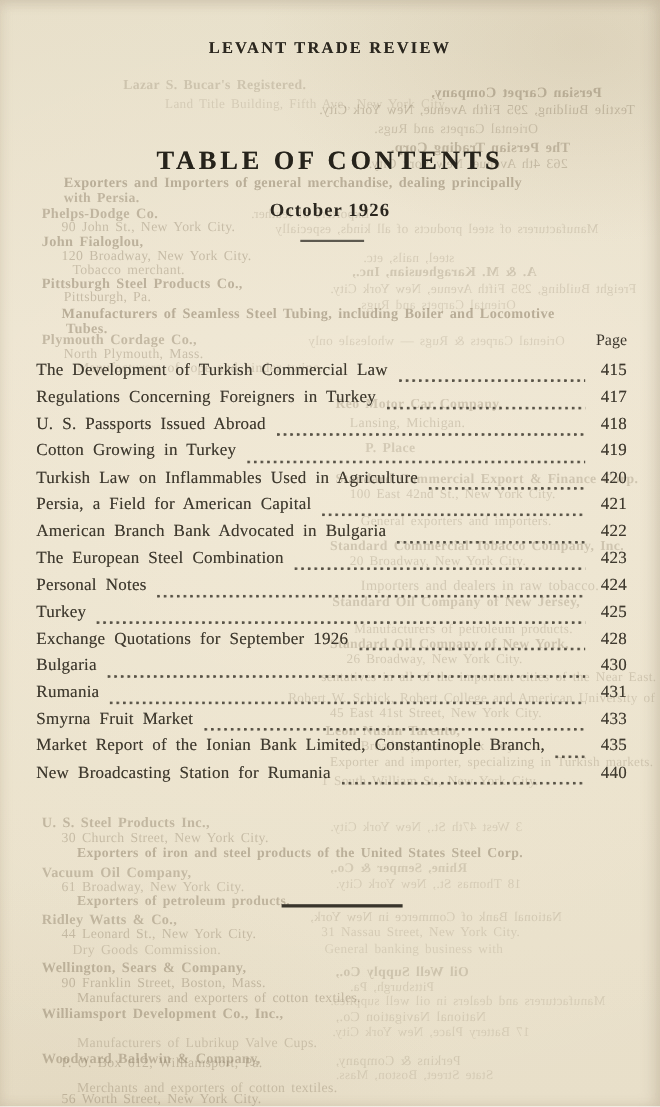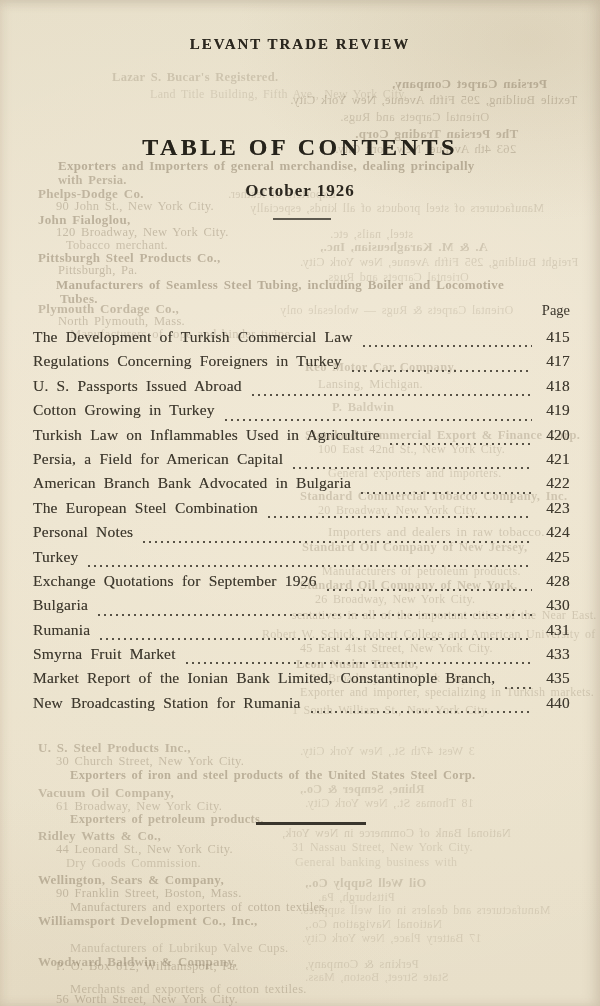--- a/index.html
+++ b/index.html
@@ -71,21 +71,21 @@
       <span class="ghost-line" style="top: 263px; left: 58px; font-size: 12.5px; opacity: 0.36;">Pittsburgh, Pa.</span>
       <span class="ghost-line gm" style="top: 270px; left: 325px; font-size: 12px; opacity: 0.2;">Oriental Carpets and Rugs.</span>
       <span class="ghost-line gb" style="top: 277px; left: 56px; font-size: 13px; opacity: 0.48;">Manufacturers of Seamless Steel Tubing, including Boiler and Locomotive</span>
       <span class="ghost-line gb" style="top: 291px; left: 60px; font-size: 13px; opacity: 0.42;">Tubes.</span>
       <span class="ghost-line gb" style="top: 301px; left: 38px; font-size: 13px; opacity: 0.38;">Plymouth Cordage Co.,</span>
       <span class="ghost-line gm" style="top: 303px; left: 280px; font-size: 12px; opacity: 0.2;">Oriental Carpets &amp; Rugs — wholesale only</span>
       <span class="ghost-line" style="top: 314px; left: 58px; font-size: 12.5px; opacity: 0.34;">North Plymouth, Mass.</span>
       <span class="ghost-line" style="top: 327px; left: 70px; font-size: 12.5px; opacity: 0.28;">Manufacturers of rope and binder twine.</span>
       <span class="ghost-line gb" style="top: 360px; left: 305px; font-size: 12.5px; opacity: 0.28;">Reo Motor Car Company,</span>
       <span class="ghost-line" style="top: 377px; left: 318px; font-size: 12.5px; opacity: 0.26;">Lansing, Michigan.</span>
-      <span class="ghost-line gb" style="top: 400px; left: 332px; font-size: 12.5px; opacity: 0.24;">P. Baldwin</span>
+      <span class="ghost-line gb" style="top: 400px; left: 332px; font-size: 12.5px; opacity: 0.24;">P. Place</span>
       <span class="ghost-line gb" style="top: 428px; left: 305px; font-size: 12.5px; opacity: 0.28;">Standard Commercial Export &amp; Finance Corp.</span>
       <span class="ghost-line" style="top: 442px; left: 318px; font-size: 12px; opacity: 0.26;">100 East 42nd St., New York City.</span>
       <span class="ghost-line" style="top: 466px; left: 328px; font-size: 12px; opacity: 0.24;">General exporters and importers.</span>
       <span class="ghost-line gb" style="top: 489px; left: 300px; font-size: 12.5px; opacity: 0.28;">Standard Commercial Tobacco Company, Inc.</span>
       <span class="ghost-line" style="top: 503px; left: 318px; font-size: 12px; opacity: 0.24;">20 Broadway, New York City.</span>
       <span class="ghost-line" style="top: 524px; left: 328px; font-size: 13px; opacity: 0.26;">Importers and dealers in raw tobacco.</span>
       <span class="ghost-line gb" style="top: 540px; left: 302px; font-size: 12.5px; opacity: 0.26;">Standard Oil Company of New Jersey,</span>
       <span class="ghost-line" style="top: 564px; left: 322px; font-size: 12px; opacity: 0.24;">Manufacturers of petroleum products.</span>
       <span class="ghost-line gb" style="top: 578px; left: 300px; font-size: 12.5px; opacity: 0.28;">Standard Oil Company of New York,</span>
       <span class="ghost-line" style="top: 592px; left: 315px; font-size: 12px; opacity: 0.26;">26 Broadway, New York City.</span>

